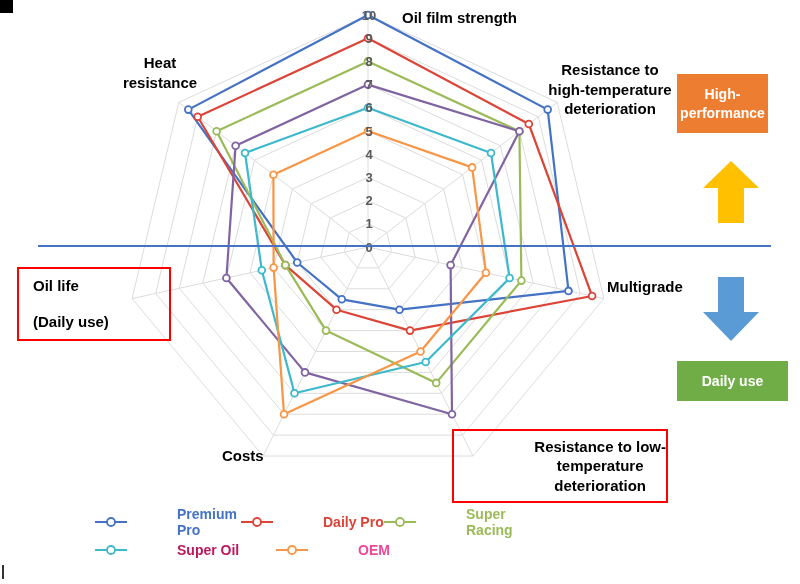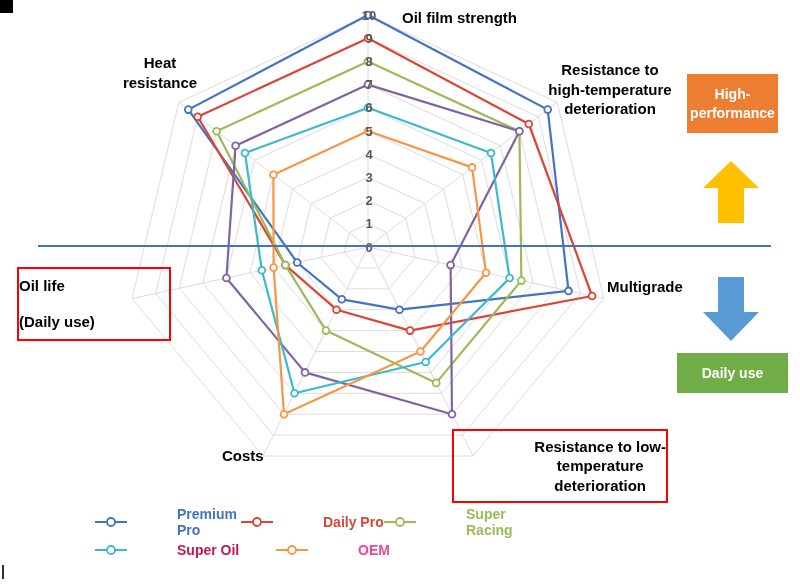--- a/index.html
+++ b/index.html
@@ -141,43 +141,43 @@
 deterioration</div>
 
   <div class="axis-label" style="left:607px; top:277px;">Multigrade</div>
 
   <div class="axis-label" style="left:222px; top:446px;">Costs</div>
 
   <div class="axis-label center" style="left:100px; top:53px; width:120px;">Heat
 resistance</div>
 
   <div class="red-box" style="left: 17px; top: 267px; width: 150px; height: 70px; justify-content: flex-start; border-color: rgb(255, 0, 0);">
-    <div class="axis-label" style="line-height:1.2;">Oil life
+    <div class="axis-label" style="padding-left:14px; line-height:1.2;">Oil life
 
 (Daily use)</div>
   </div>
 
   <div class="red-box" style="left: 452px; top: 429px; width: 212px; height: 70px; border-color: rgb(255, 0, 0);">
     <div class="axis-label center" style="line-height:1.3;">Resistance to low-
 temperature
 deterioration</div>
   </div>
 
-  <div class="note-box" style="left: 677px; top: 74px; width: 91px; height: 59px; background: rgb(237, 125, 49); margin-left: 10px;">High-
+  <div class="note-box" style="left: 677px; top: 74px; width: 91px; height: 59px; background: rgb(237, 125, 49);">High-
 performance</div>
 
   <svg class="abs" style="left:703px; top:161px;" width="56" height="62" viewBox="0 0 56 62">
     <polygon points="28,0 56,27 41,27 41,62 15,62 15,27 0,27" fill="#FFC000"></polygon>
   </svg>
 
   <svg class="abs" style="left:703px; top:277px;" width="56" height="64" viewBox="0 0 56 64">
     <polygon points="0,35 15,35 15,0 41,0 41,35 56,35 28,64" fill="#5B9BD5"></polygon>
   </svg>
 
-  <div class="note-box" style="left: 677px; top: 353px; width: 111px; height: 40px; background: rgb(112, 173, 71);">Daily use</div>
+  <div class="note-box" style="left: 677px; top: 361px; width: 111px; height: 40px; background: rgb(112, 173, 71);">Daily use</div>
 
   <div class="legend-row" id="legend-row-1" style="left:95px; top:512px;">
       <div class="legend-item">
         <svg width="32" height="12">
           <line x1="0" y1="6" x2="32" y2="6" stroke="#4472C4" stroke-width="2"></line>
           <circle cx="16" cy="6" r="4" fill="#fff" stroke="#4472C4" stroke-width="1.8"></circle>
         </svg>
         <span style="color: rgb(68, 114, 196);">Premium Pro</span>
       </div>
       <div class="legend-item">

